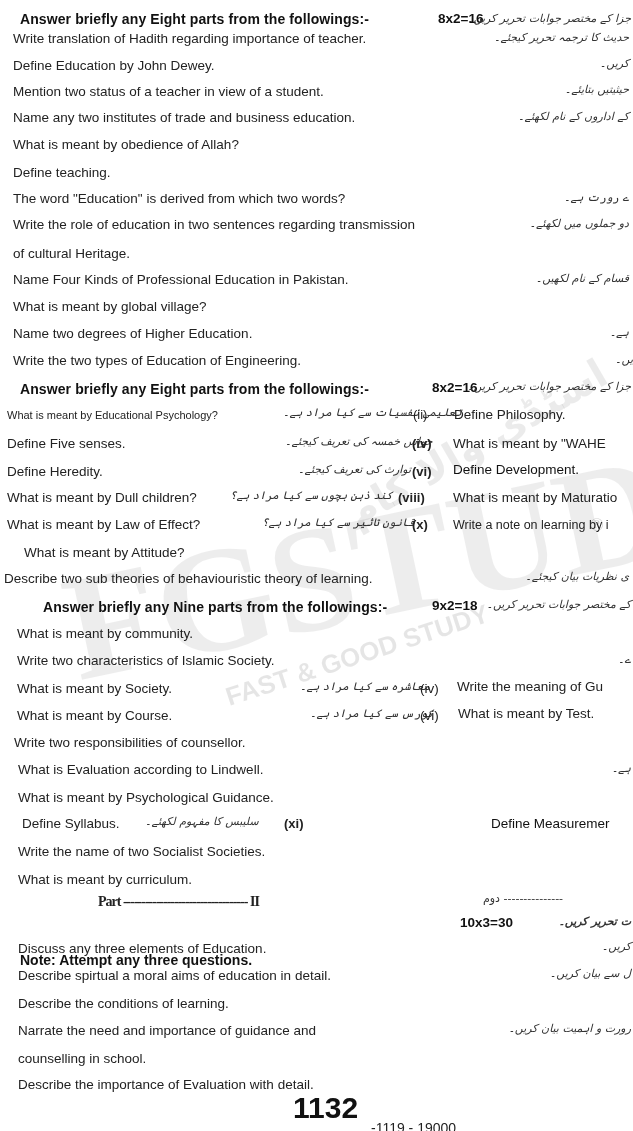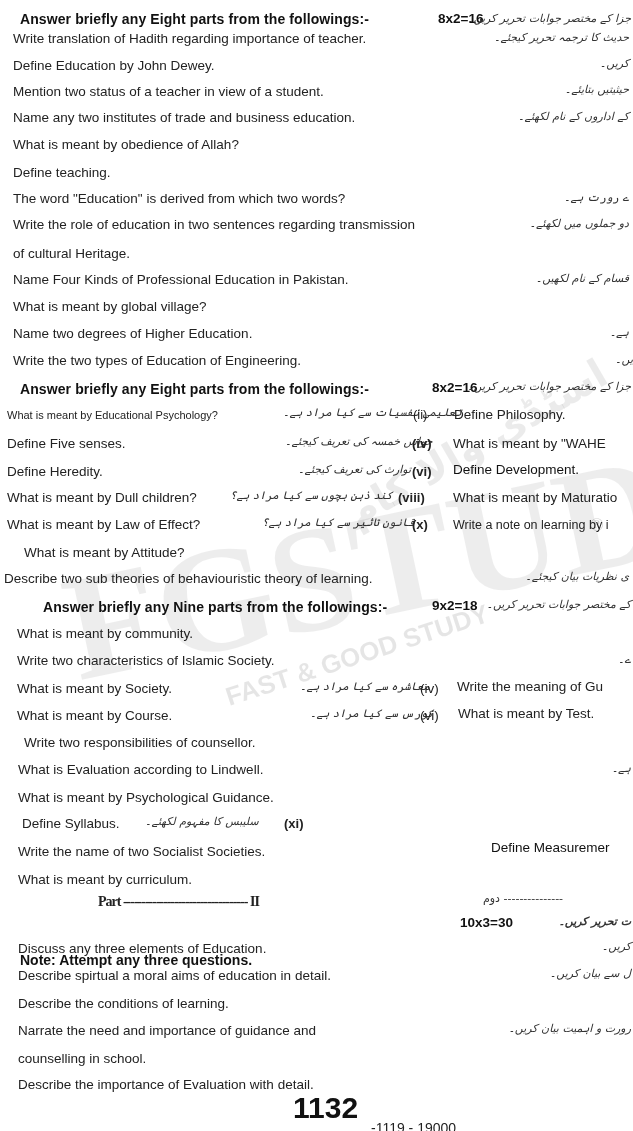--- a/index.html
+++ b/index.html
@@ -112,29 +112,29 @@
   <div class="line" style="left:17px; top:681px;">What is meant by Society.</div>
   <div class="urdu" style="left:300px; top:679px;">معاشرہ سے کیا مراد ہے۔</div>
   <div class="line" style="left:420px; top:681px;">(iv)</div>
   <div class="line" style="left:457px; top:679px;">Write the meaning of Gu</div>
 
   <div class="line" style="left:17px; top:708px;">What is  meant by Course.</div>
   <div class="urdu" style="left:310px; top:706px;">کورس سے کیا مراد ہے۔</div>
   <div class="line" style="left:420px; top:708px;">(vi)</div>
   <div class="line" style="left:458px; top:706px;">What is meant by Test.</div>
 
-  <div class="line" style="left:24px; top:735px;text-align:right;">Write two responsibilities of counsellor.</div>
+  <div class="line" style="left:14px; top:735px;text-align:right;">Write two responsibilities of counsellor.</div>
   <div class="line" style="left:18px; top:762px;">What is Evaluation according to Lindwell.</div>
   <div class="urdu" style="right:2px; top:761px;">ہے۔</div>
   <div class="line" style="left:18px; top:790px;">What is meant by Psychological Guidance.</div>
 
   <div class="line" style="left:22px; top:816px;">Define Syllabus.</div>
   <div class="urdu" style="left:145px; top:814px;">سلیبس کا مفہوم لکھئے۔</div>
   <div class="line roman" style="left:284px; top:816px;">(xi)</div>
-  <div class="line" style="left:491px; top:816px; color:#111;margin-top:24px;">Define Measuremer</div>
+  <div class="line" style="left:491px; top:816px; color:#111;">Define Measuremer</div>
 
   <div class="line" style="left:18px; top:844px;">Write the name of two Socialist Societies.</div>
   <div class="line" style="left:18px; top:872px;">What is meant by curriculum.</div>
 </div>
 
 <div>
   <div class="line serif dash-line" style="left:98px; top:894px; font-size:14px;">Part ---------------------------------- II</div>
   <div class="urdu" style="left:483px; top:891px; direction:ltr; font-style:normal;">دوم ---------------</div>
 
   <div class="line bold" style="left:20px; top:952px; font-size:14px;">Note: Attempt any three questions.</div>

